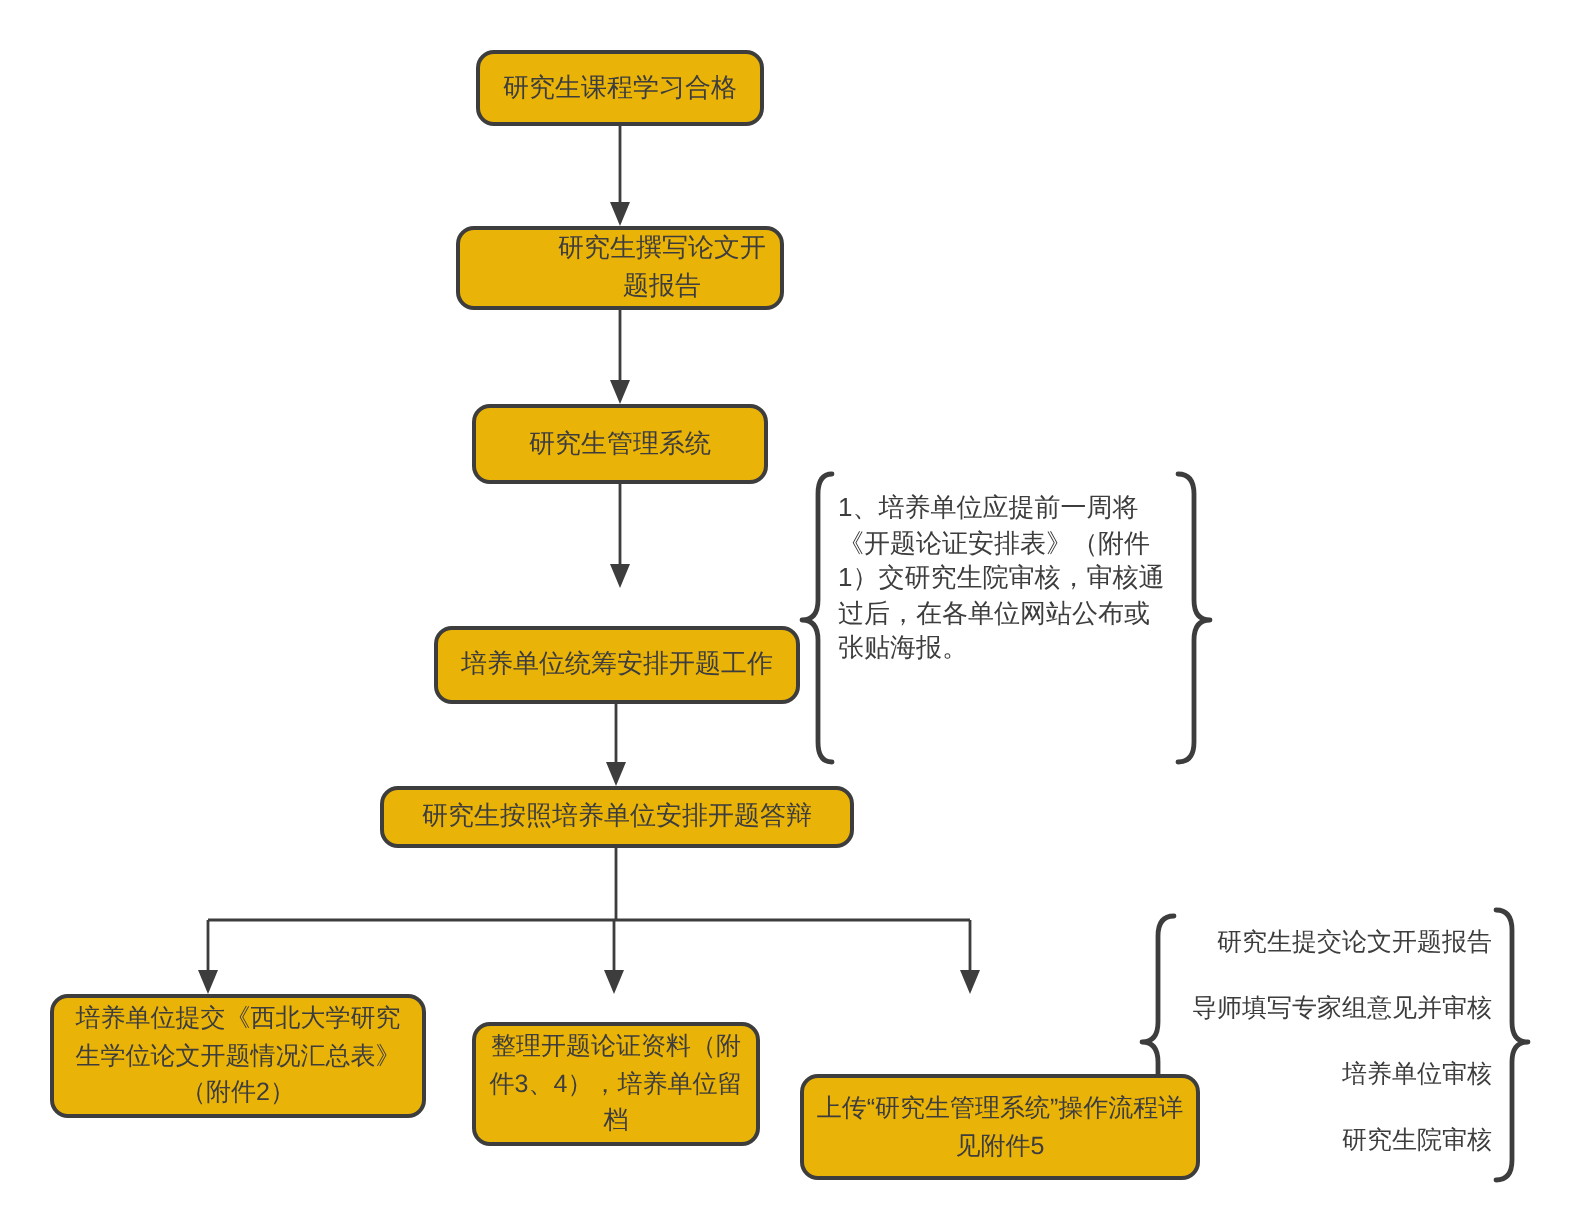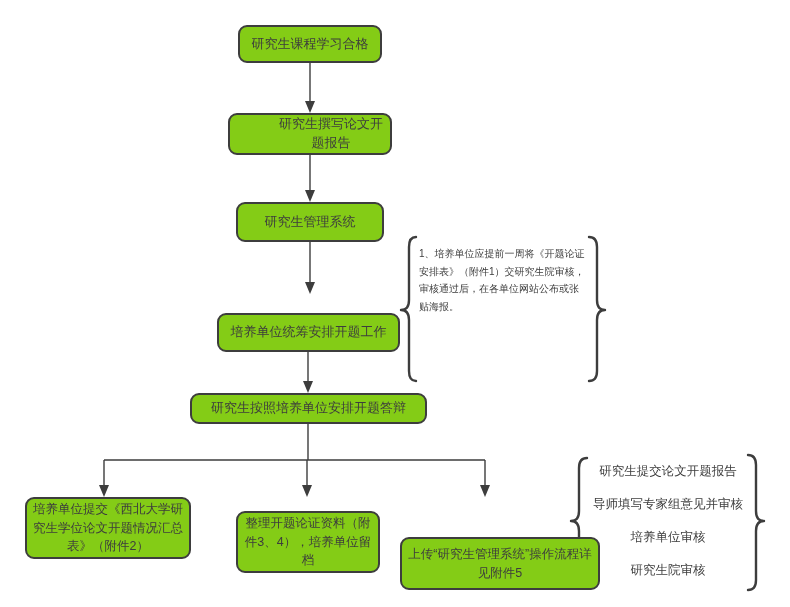--- a/index.html
+++ b/index.html
@@ -4,36 +4,36 @@
 <style>
   html, body { margin:0; padding:0; background:#ffffff; }
   .canvas {
     position:relative; width:790px; height:607px; background:#ffffff;
     font-family:"Liberation Sans","DejaVu Sans",sans-serif; color:#3d3d3d;
     overflow:hidden;
   }
   svg.connectors { position:absolute; left:0; top:0; width:790px; height:607px; }
   .node {
     position:absolute; box-sizing:border-box;
-    border:2px solid #3d3d3d; border-radius:9px; background:#84cc16;
+    border:2px solid #3d3d3d; border-radius:9px; background:#eab308;
     display:flex; align-items:center; justify-content:center;
     text-align:center; font-size:13px; line-height:1.45; padding:2px 6px;
     color:#3d3d3d;
   }
   .node.small { font-size:12.5px; line-height:1.5; }
   .note-text {
-    position:absolute; font-size:10px; line-height:17.5px;
+    position:absolute; font-size:13px; line-height:17.5px;
     color:#3d3d3d; text-align:left;
   }
   .note-steps {
     position:absolute; display:flex; flex-direction:column;
     justify-content:space-between; text-align:center;
     font-size:12.5px; color:#3d3d3d;
   }
-  .note-steps span { display:block; line-height:17px; }
+  .note-steps span { display:block; line-height:17px;text-align:right; }
 </style>
 </head>
 <body>
 
 <div class="canvas">
 
   <svg class="connectors" viewBox="0 0 790 607" xmlns="http://www.w3.org/2000/svg">
     <g stroke="#3d3d3d" stroke-width="1.4" fill="none">
 
       <path d="M310 63 V101"></path>
@@ -69,21 +69,21 @@
   <div class="node" style="left:238px; top:25px;  width:144px; height:38px;">研究生课程学习合格</div>
 
   <div class="node" style="left:228px; top:113px; width:164px; height:42px;padding-left:48px;">研究生撰写论文开题报告</div>
 
   <div class="node" style="left:236px; top:202px; width:148px; height:40px;">研究生管理系统</div>
 
   <div class="node" style="left:217px; top:294px; width:183px; height:39px;margin-top:19px;">培养单位统筹安排开题工作</div>
 
   <div class="node" style="left:190px; top:393px; width:237px; height:31px;">研究生按照培养单位安排开题答辩</div>
 
-  <div class="node small" style="left:25px;  top:497px; width:166px; height:62px;">培养单位提交《西北大学研究生学位论文开题情况汇总表》（附件2）</div>
+  <div class="node small" style="left:25px;  top:497px; width:188px; height:62px;">培养单位提交《西北大学研究生学位论文开题情况汇总表》（附件2）</div>
 
   <div class="node small" style="left:236px; top:511px; width:144px; height:62px;">整理开题论证资料（附件3、4），培养单位留档</div>
 
   <div class="node small" style="left:400px; top:497px; width:200px; height:53px;margin-top:40px;">上传“研究生管理系统”操作流程详见附件5</div>
 
   <div class="note-text" style="left:419px; top:245px; width:168px;">
     <div>1、培养单位应提前一周将《开题论证安排表》（附件1）交研究生院审核，审核通过后，在各单位网站公布或张贴海报。</div>
   </div>
 
   <div class="note-steps" style="left:590px; top:463px; width:156px; height:116px;">

